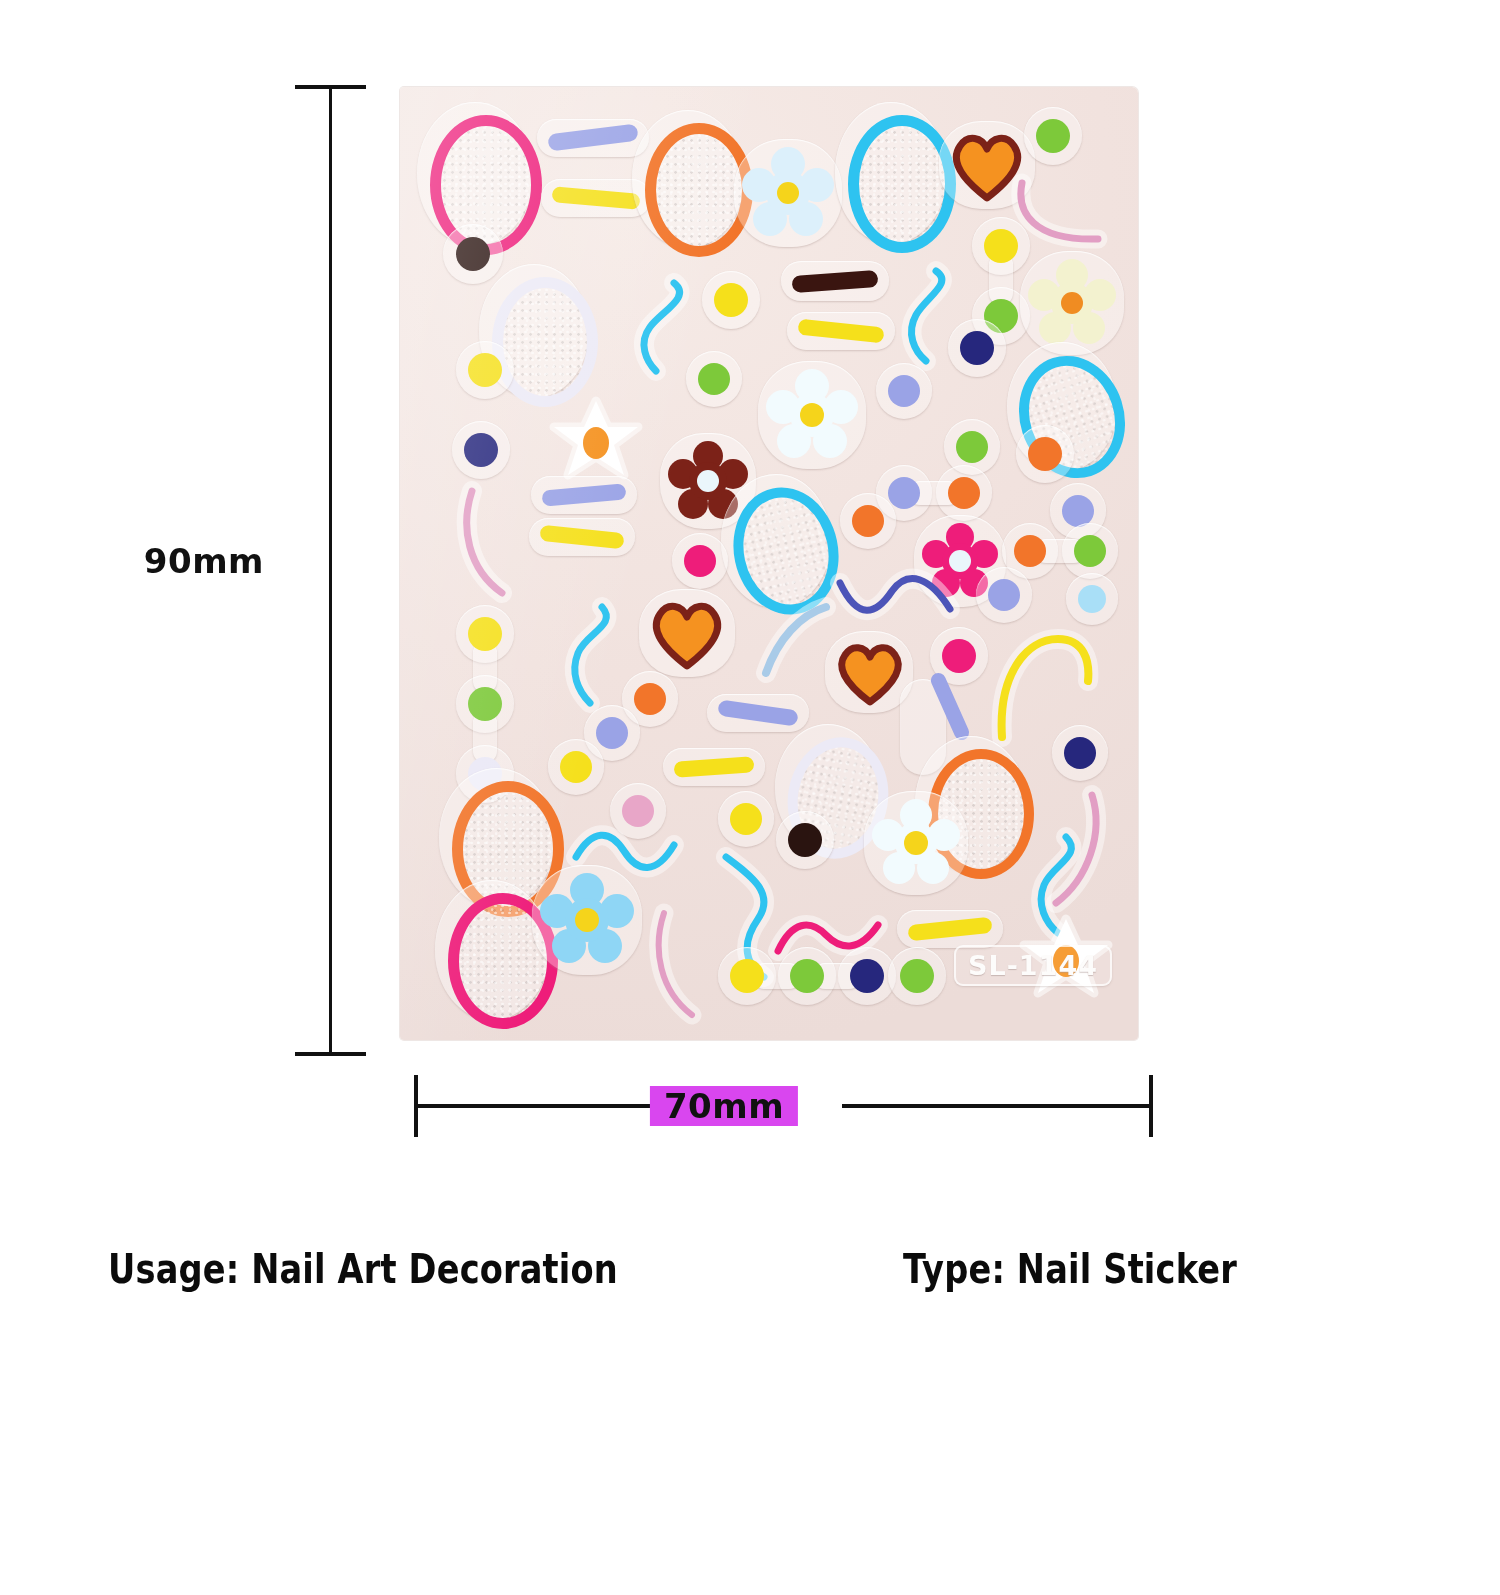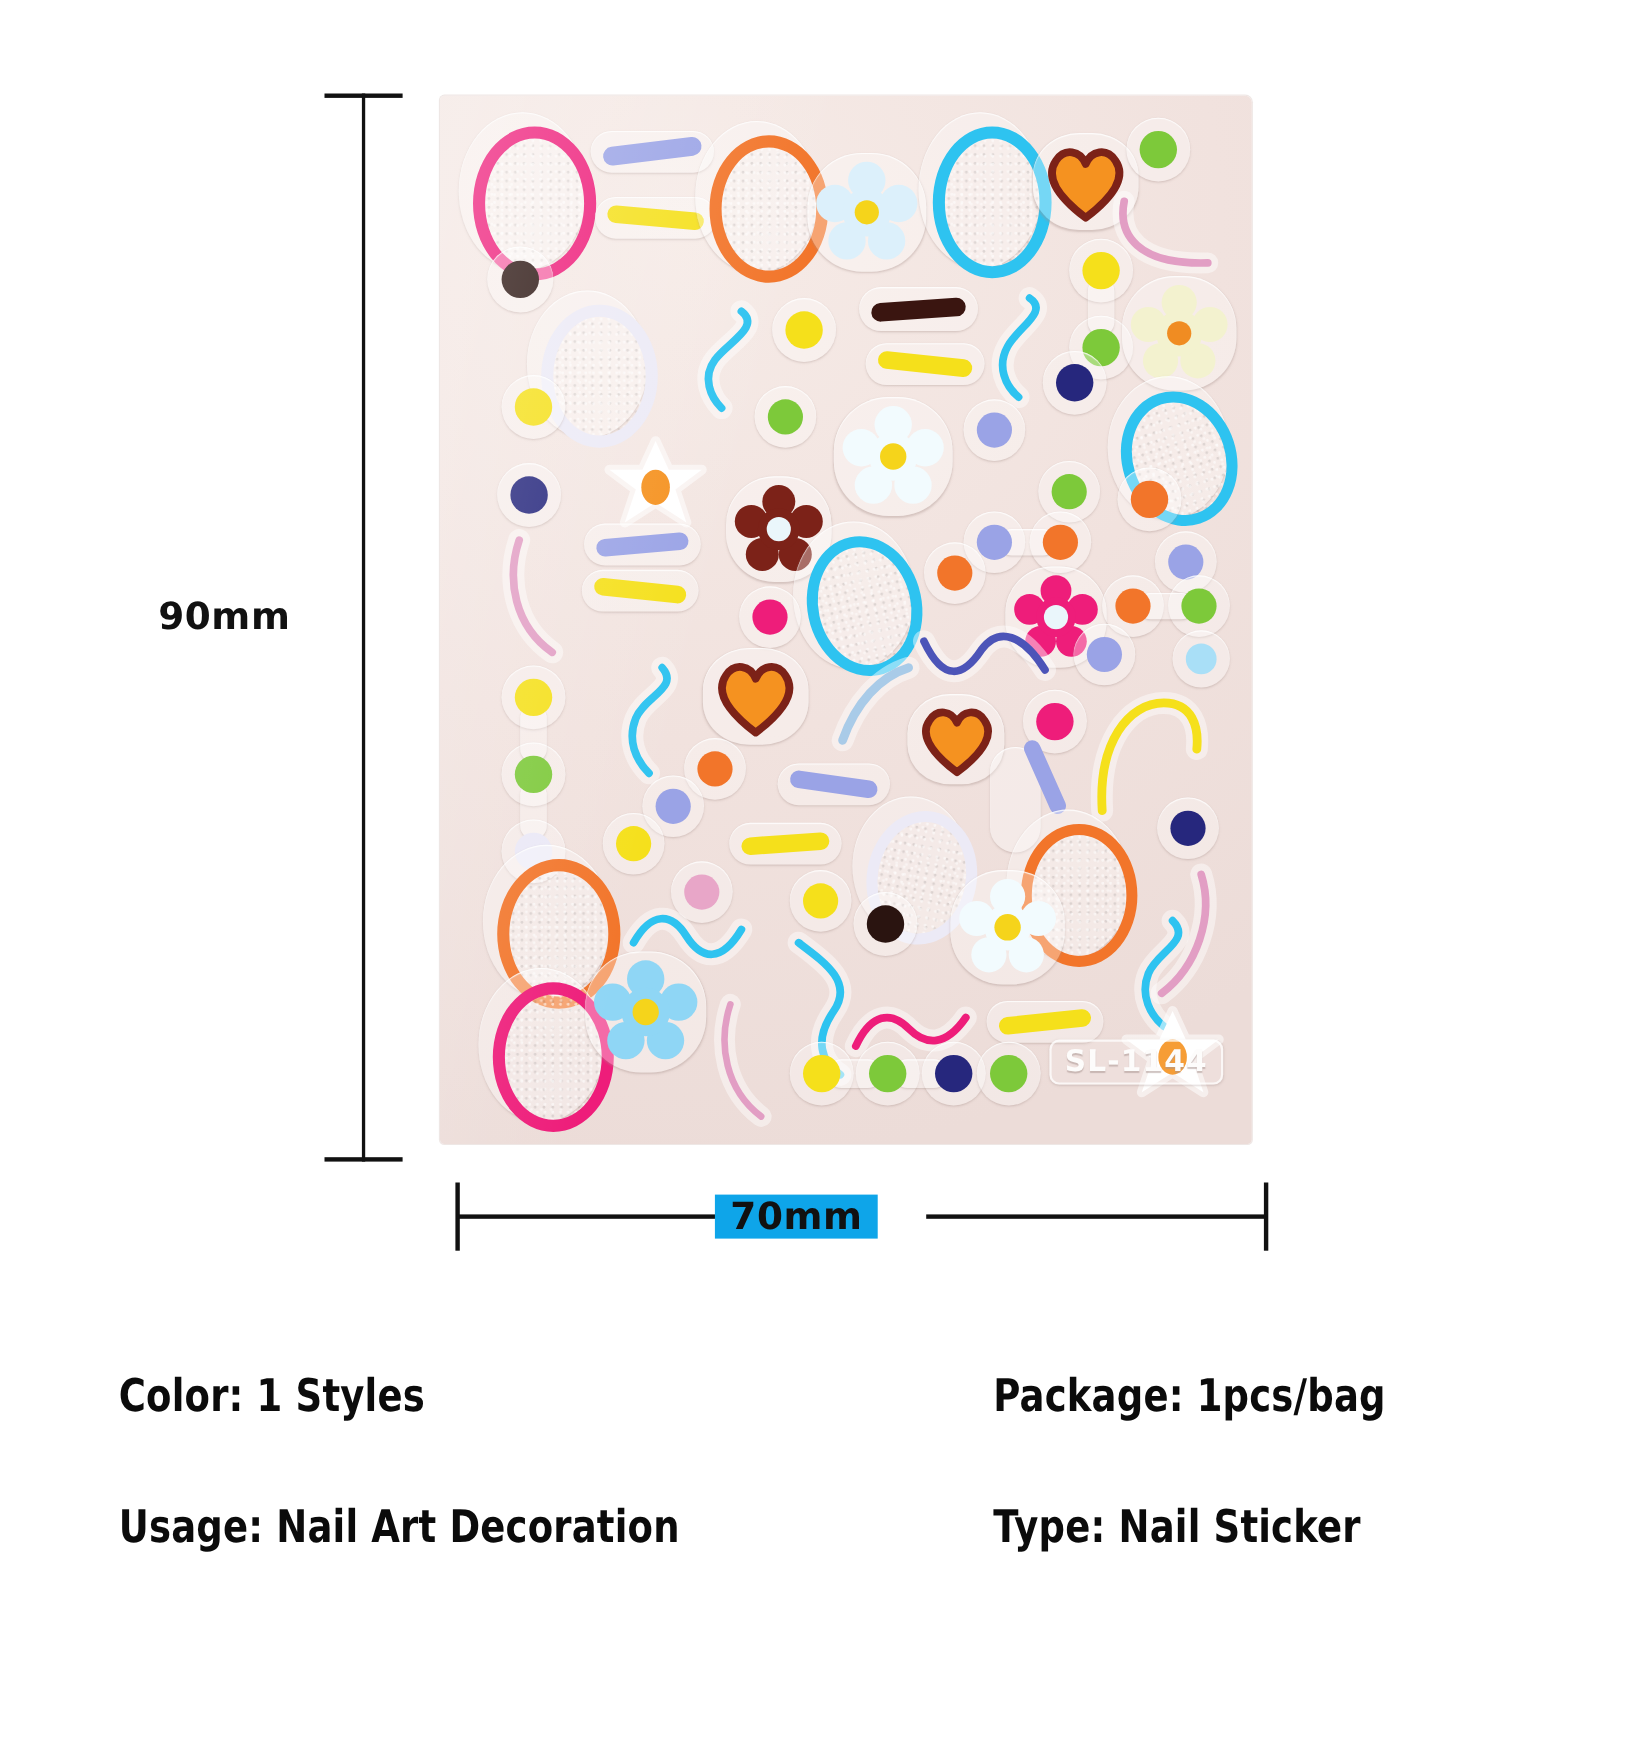--- a/index.html
+++ b/index.html
@@ -23,21 +23,21 @@
     font-family:"DejaVu Sans",sans-serif;
   }
   .dim-h-line-l{position:absolute;left:415px;top:1102px;width:288px;height:4px;background:#111;}
   .dim-h-line-r{position:absolute;left:842px;top:1102px;width:310px;height:4px;background:#111;}
   .dim-h-cap-l{position:absolute;left:414px;top:1073px;width:4px;height:62px;background:#111;}
   .dim-h-cap-r{position:absolute;left:1149px;top:1073px;width:4px;height:62px;background:#111;}
   .dim-h-label{
     position:absolute;left:724px;top:1084px;transform:translate(-50%,-50%);
     top:1104px;
     font-size:34px;font-weight:700;letter-spacing:.5px;color:#111;white-space:nowrap;
-    background:#0ea5e9;padding:0 14px;
+    background:#d946ef;padding:0 14px;
     font-family:"DejaVu Sans",sans-serif;
   }
 
   
   .sheet{
     position:absolute;left:400px;top:85px;width:738px;height:953px;
     background:
       radial-gradient(120% 90% at 30% 12%, #f6ebe7 0%, #f1e2de 55%, #ecdcd8 100%);
     border-radius:4px 6px 4px 4px;
     box-shadow:0 0 0 1px rgba(205,185,180,.35);
@@ -599,22 +599,18 @@
   <div>
     <div class="dim-h-cap-l"></div>
     <div class="dim-h-line-l"></div>
     <div class="dim-h-label">70mm</div>
     <div class="dim-h-line-r"></div>
     <div class="dim-h-cap-r"></div>
   </div>
 
   <div class="specs">
     <div class="specrow">
-      <div class="spec col-l">Color:  1 Styles</div>
-      <div class="spec col-r">Package: 1pcs/bag</div>
-    </div>
-    <div class="specrow">
       <div class="spec col-l">Usage: Nail Art Decoration</div>
       <div class="spec col-r">Type: Nail Sticker</div>
     </div>
   </div>
 
 </div>
 
 </body></html>

